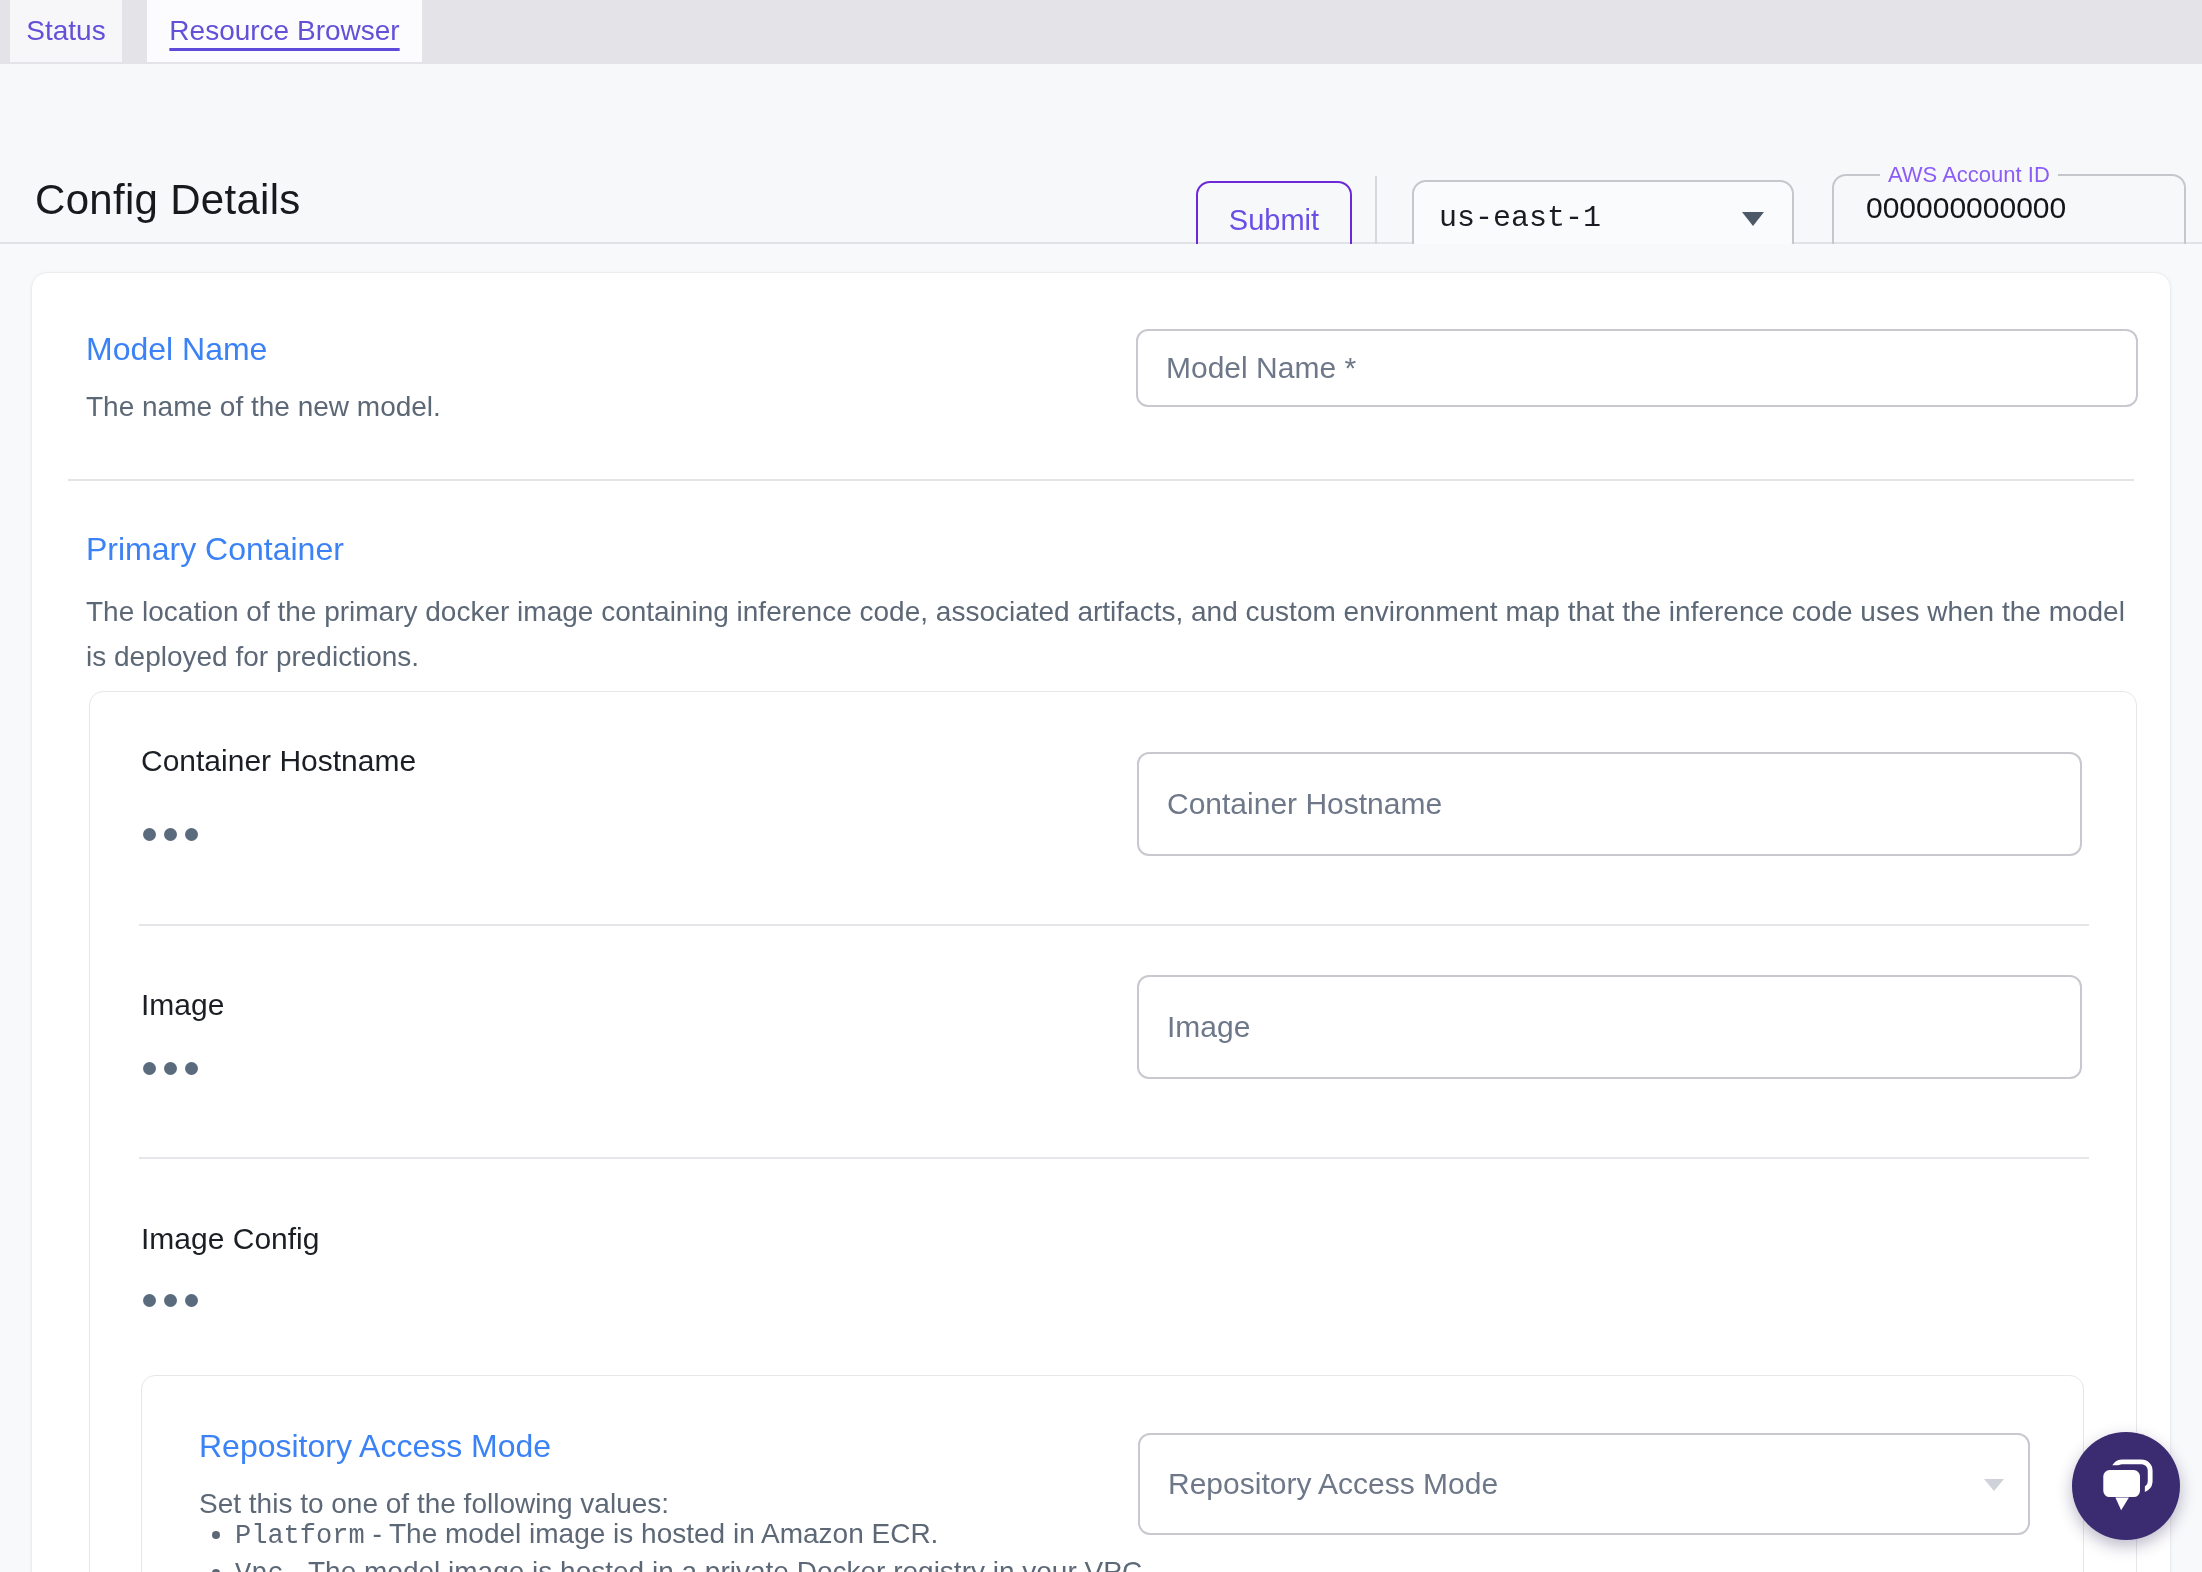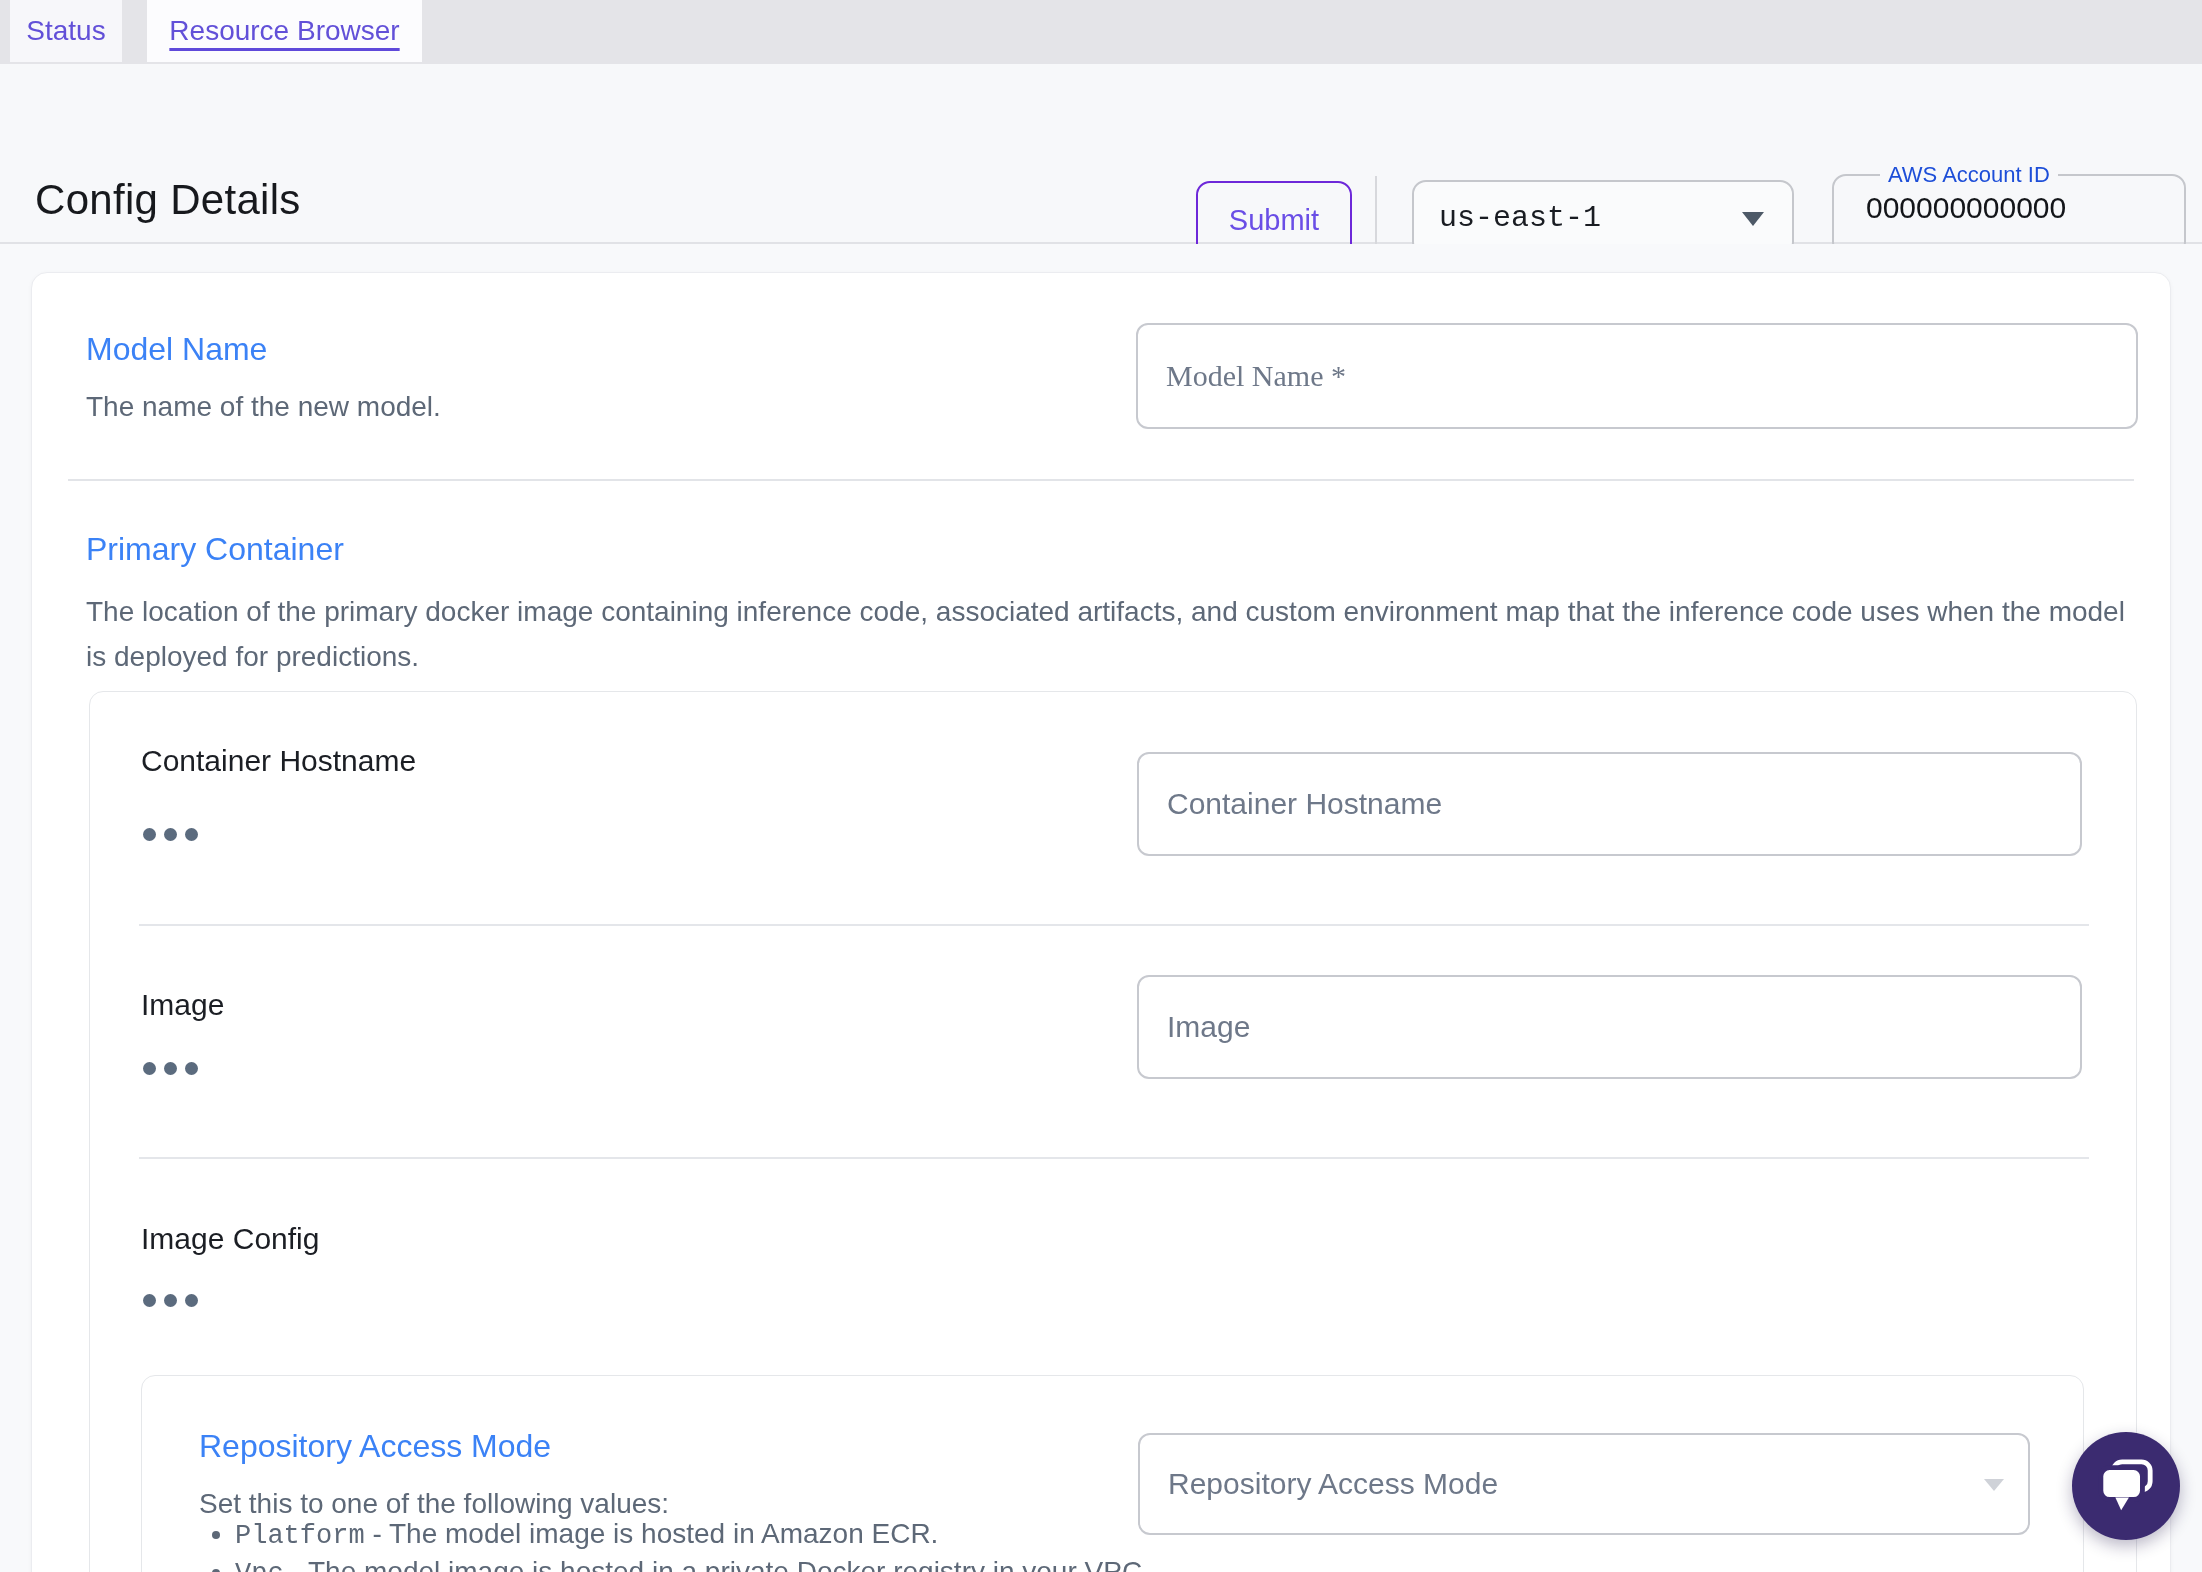--- a/index.html
+++ b/index.html
@@ -32,39 +32,39 @@
   .region-select{position:absolute;left:1412px;top:116px;width:382px;height:76px;
       border:2px solid #c5c7cc;border-radius:14px;background:#fafbfc;
       display:flex;align-items:center;cursor:pointer;box-sizing:border-box;}
   .region-select .region-value{font-size:30px;color:#191c22;padding-left:25px;font-family:Liberation Mono, monospace;}
   .caret{position:absolute;right:28px;top:50%;margin-top:-6px;width:0;height:0;
       border-left:11px solid transparent;border-right:11px solid transparent;
       border-top:14px solid #4d5967;}
   .aws-fieldset{position:absolute;left:1832px;top:98px;width:354px;height:94px;
       border:2px solid #c5c7cc;border-radius:14px;margin:0;padding:0 0 0 30px;
       box-sizing:border-box;}
-  .aws-fieldset legend{margin-left:16px;padding:0 8px;font-size:22px;color:#1d4ed8;}
+  .aws-fieldset legend{margin-left:16px;padding:0 8px;font-size:22px;color:#8b5cf6;}
   .aws-input{border:none;background:transparent;outline:none;width:280px;
       font-size:30px;color:#131519;font-family:inherit;margin-top:2px;}
   
   .content-bg{position:absolute;left:0;top:244px;width:2202px;height:1328px;background:#f8f9fb;}
   .card{position:absolute;left:31px;top:272px;width:2138px;height:1400px;background:#ffffff;
       border:1px solid #ebecf0;border-radius:16px;box-shadow:0 1px 4px rgba(20,22,40,.04);}
   .field-label{position:absolute;font-size:32px;color:#3b82f6;}
   .row-label{position:absolute;font-size:30px;color:#1b1e24;}
   .field-desc{position:absolute;font-size:28px;color:#5d6877;}
   .text-input{position:absolute;border:2px solid #c7c9cf;border-radius:12px;background:#fff;
       font-size:30px;color:#2a2f38;font-family:inherit;padding:0 0 0 28px;outline:none;
       box-sizing:border-box;}
   .text-input::placeholder{color:#6e7889;opacity:1;}
   .hdivider{position:absolute;height:2px;background:#e2e4e8;}
   
   .mn-label{left:54px;top:58px;}
   .mn-desc{left:54px;top:118px;}
-  .mn-input{left:1104px;top:50px;width:1002px;height:106px;font-family:Liberation Serif, serif;}
+  .mn-input{left:1104px;top:56px;width:1002px;height:78px;}
   .div-1{left:36px;top:206px;width:2066px;}
   .pc-label{left:54px;top:258px;}
   .pc-desc{left:54px;top:316px;width:2042px;line-height:45px;}
   
   .inner-card{position:absolute;left:57px;top:418px;width:2046px;height:940px;
       border:1px solid #e5e7ea;border-radius:14px;background:#fff;}
   .dots-btn{position:absolute;display:flex;gap:8px;align-items:center;background:none;border:none;
       padding:4px;cursor:pointer;}
   .dots-btn .dot{width:13px;height:13px;border-radius:50%;background:#5b6b7e;}
   .ch-label{left:51px;top:52px;}

